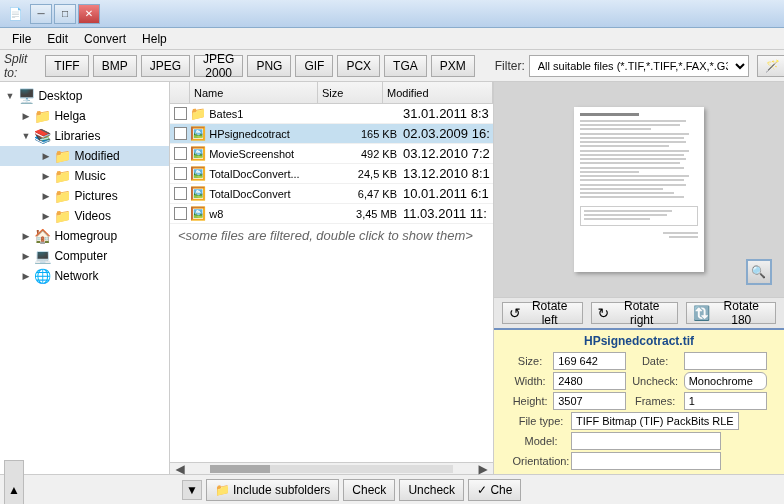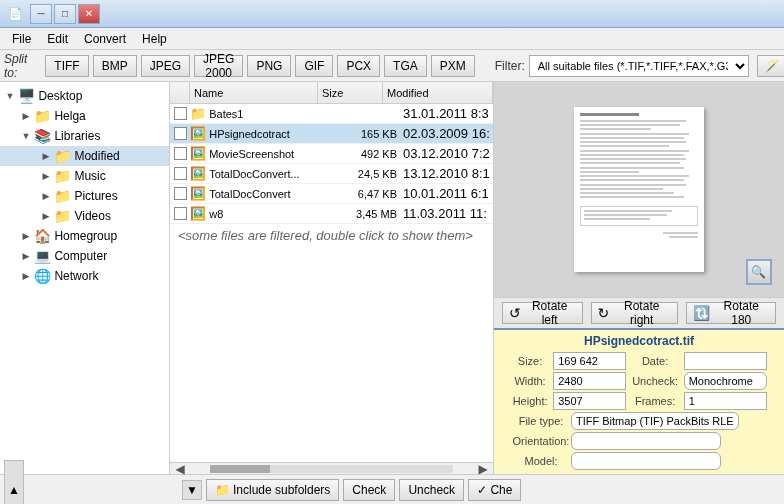--- a/index.html
+++ b/index.html
@@ -245,21 +245,21 @@
     .info-label { color: #444; font-size: 11px; text-align: center; }
     .info-value {
       background: white;
       border: 1px solid #aaa;
       padding: 1px 4px;
       font-size: 11px;
       min-width: 60px;
       height: 18px;
       display: flex; align-items: center;
     }
-    .info-value.wide { min-width: 150px; border-radius: 6px; }
+    .info-value.wide { min-width: 150px; }
     .info-row-full {
       display: flex;
       align-items: center;
       margin-top: 2px;
     }
     .info-row-full .info-label { min-width: 60px; }
 
     
     .bottom-bar {
       height: 30px;
@@ -537,26 +537,26 @@
         <span class="info-label">Frames:</span>
         <span class="info-value">1</span>
       </div>
 
       <div class="info-row-full" style="margin-top:2px;">
         <span class="info-label" style="min-width:60px;">File type:</span>
         <span class="info-value wide">TIFF Bitmap (TIF) PackBits RLE</span>
       </div>
 
       <div class="info-row-full">
+        <span class="info-label" style="min-width:60px;">Model:</span>
+        <span class="info-value wide"></span>
+      </div>
+
+      <div class="info-row-full">
         <span class="info-label" style="min-width:60px;">Orientation:</span>
-        <span class="info-value wide"></span>
-      </div>
-
-      <div class="info-row-full">
-        <span class="info-label" style="min-width:60px;">Model:</span>
         <span class="info-value wide"></span>
       </div>
     </div>
   </div>
 
 </div>
 
 <div class="bottom-bar">
   <div style="width:20px; height:60px; background:#e0e0e0; border:1px solid #bbb; display:flex; align-items:center; justify-content:center;">▲</div>
   <div style="flex: 0 0 150px; background:#f0f0f0;"></div>

